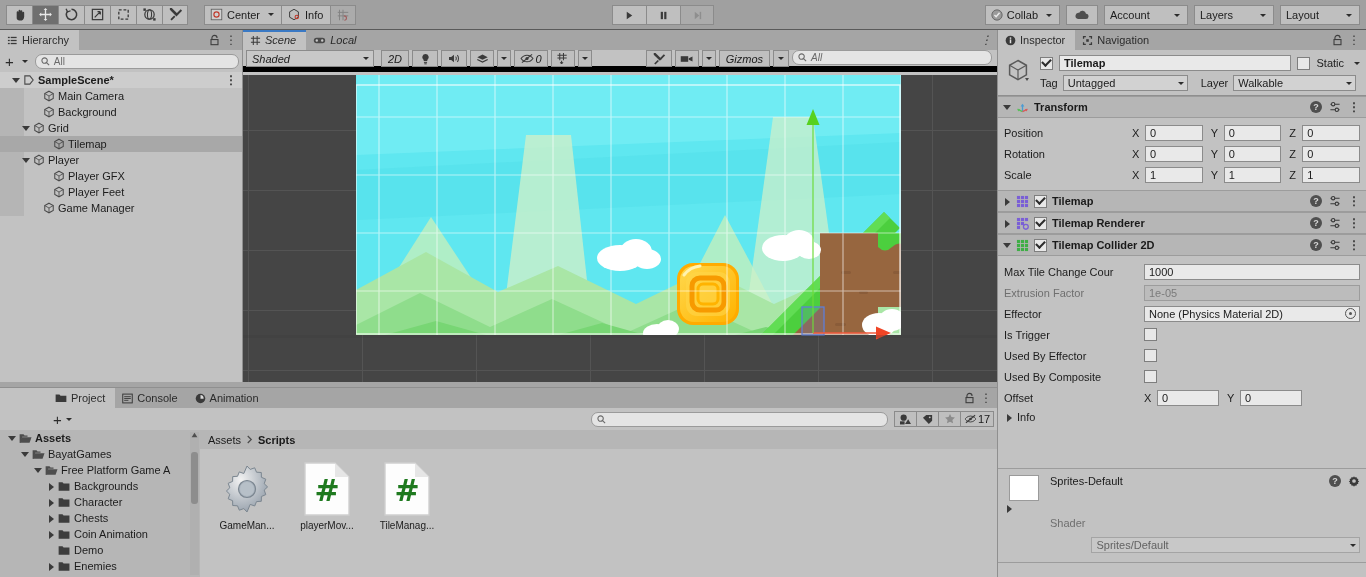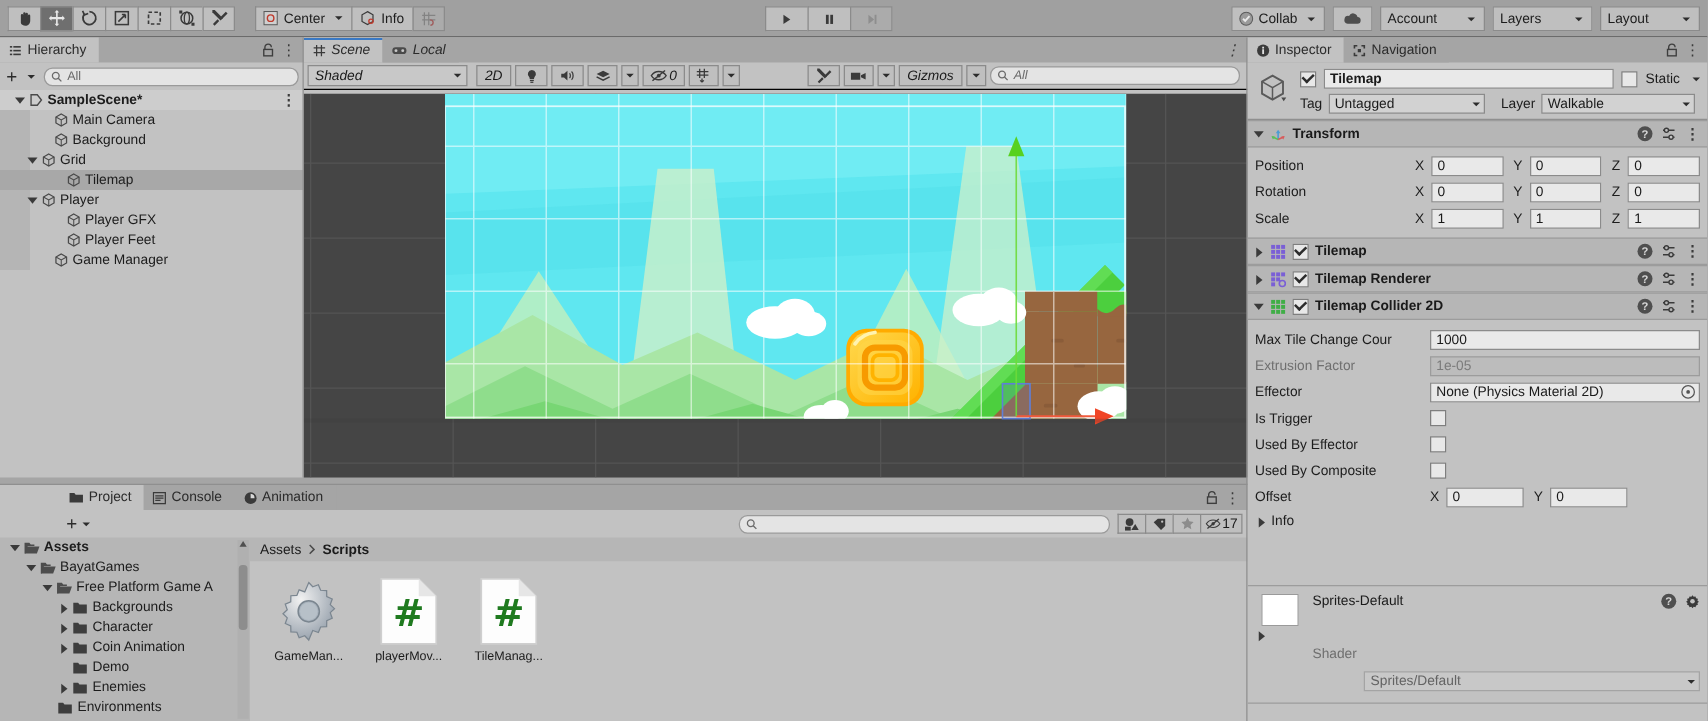--- a/index.html
+++ b/index.html
@@ -88,22 +88,22 @@
     content:""; position:absolute; left:2.5px; top:1px;
     border-top:4px solid transparent; border-bottom:4px solid transparent;
     border-left:5px solid #3a3a3a;
   }
   .cube{ flex:0 0 12px; }
   .hsplit{ position:absolute; left:0; top:0; bottom:0; width:24px; background:#b5b5b5; }
 
   
   #scene{ left:243px; top:30px; width:755px; height:352px; background:#c2c2c2;font-style:italic;}
   .s-toolrow{
-    height:22px; background:#c2c2c2; display:flex; align-items:center;
-    padding:0 3px; gap:3px; border-bottom:1px solid #000000;
+    height:22px; background:#c2c2c2; display:flex; 
+    padding:0 3px; gap:3px; border-bottom:6px solid #000000;
   }
   .sbtn{
     height:17px; background:#bfbfbf; border:1px solid #8b8b8b;
     display:flex; align-items:center; justify-content:center; padding:0 4px;
     font-size:11px; cursor:default;
   }
   .sel-shaded{
     width:128px; height:17px; background:#c8c8c8; border:1px solid #8b8b8b;
     display:flex; align-items:center; justify-content:space-between;
     padding:0 4px 0 5px; font-size:11px;
@@ -1197,20 +1197,30 @@
               <span style="">Character</span>
             </div>
             <div class="trow">
               <span style="display:inline-block;width:43px;"></span>
               <span class="arr right"></span>
               <span class="folder">
                 <svg width="13" height="11" viewBox="0 0 14 12">
                   <path d="M0.6 1.4h4.2l1.2 1.4h6.4v7.8H0.6z" fill="#3d3d3d"></path>
                 </svg>
               </span>
+              <span style="">Chests</span>
+            </div>
+            <div class="trow">
+              <span style="display:inline-block;width:43px;"></span>
+              <span class="arr right"></span>
+              <span class="folder">
+                <svg width="13" height="11" viewBox="0 0 14 12">
+                  <path d="M0.6 1.4h4.2l1.2 1.4h6.4v7.8H0.6z" fill="#3d3d3d"></path>
+                </svg>
+              </span>
               <span style="">Coin Animation</span>
             </div>
             <div class="trow">
               <span style="display:inline-block;width:43px;"></span>
               <span class="arr"></span>
               <span class="folder">
                 <svg width="13" height="11" viewBox="0 0 14 12">
                   <path d="M0.6 1.4h4.2l1.2 1.4h6.4v7.8H0.6z" fill="#3d3d3d"></path>
                 </svg>
               </span>

